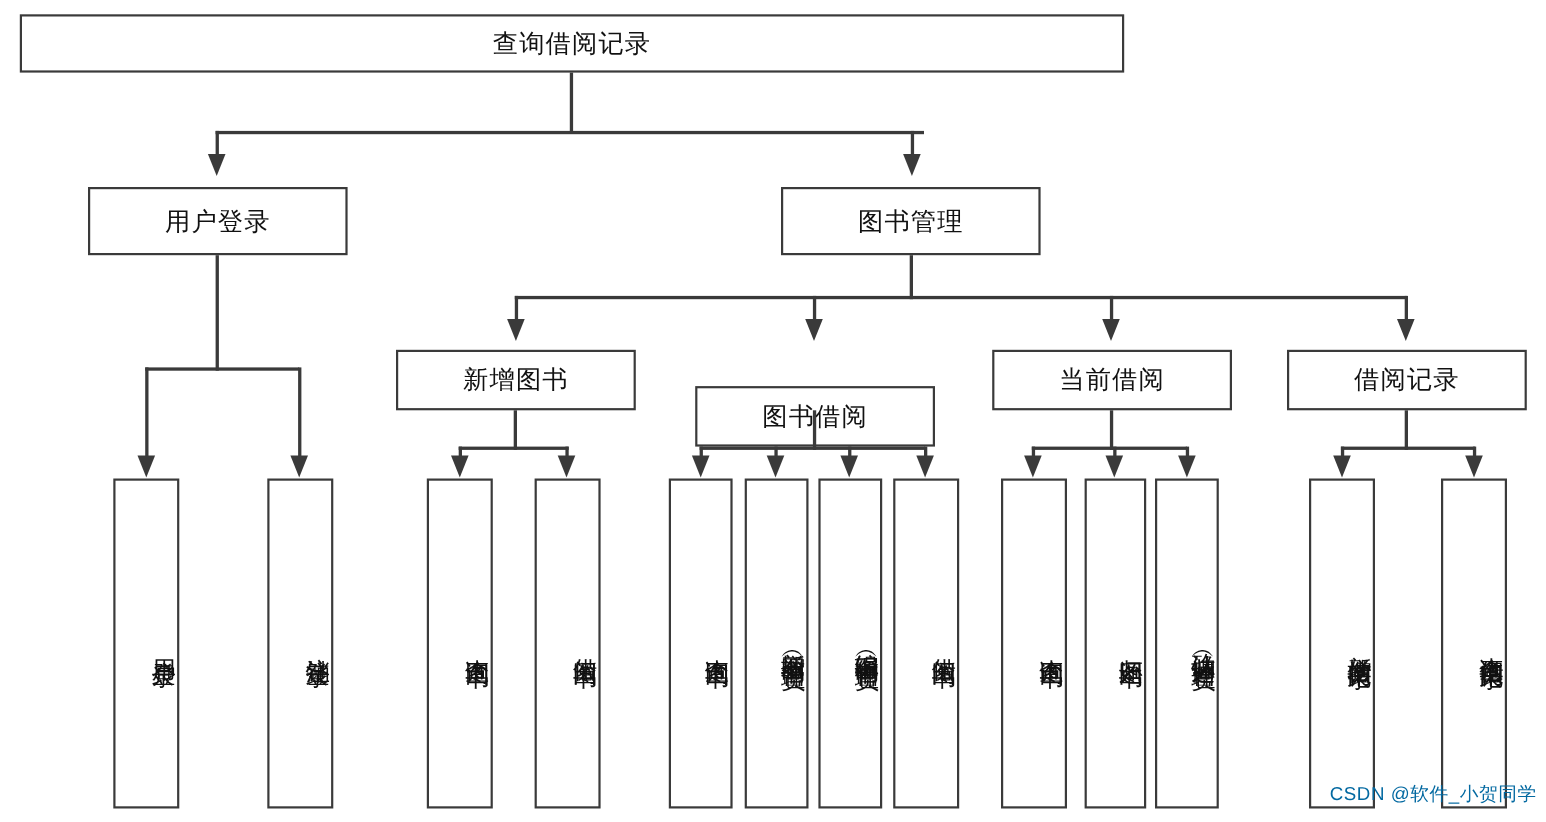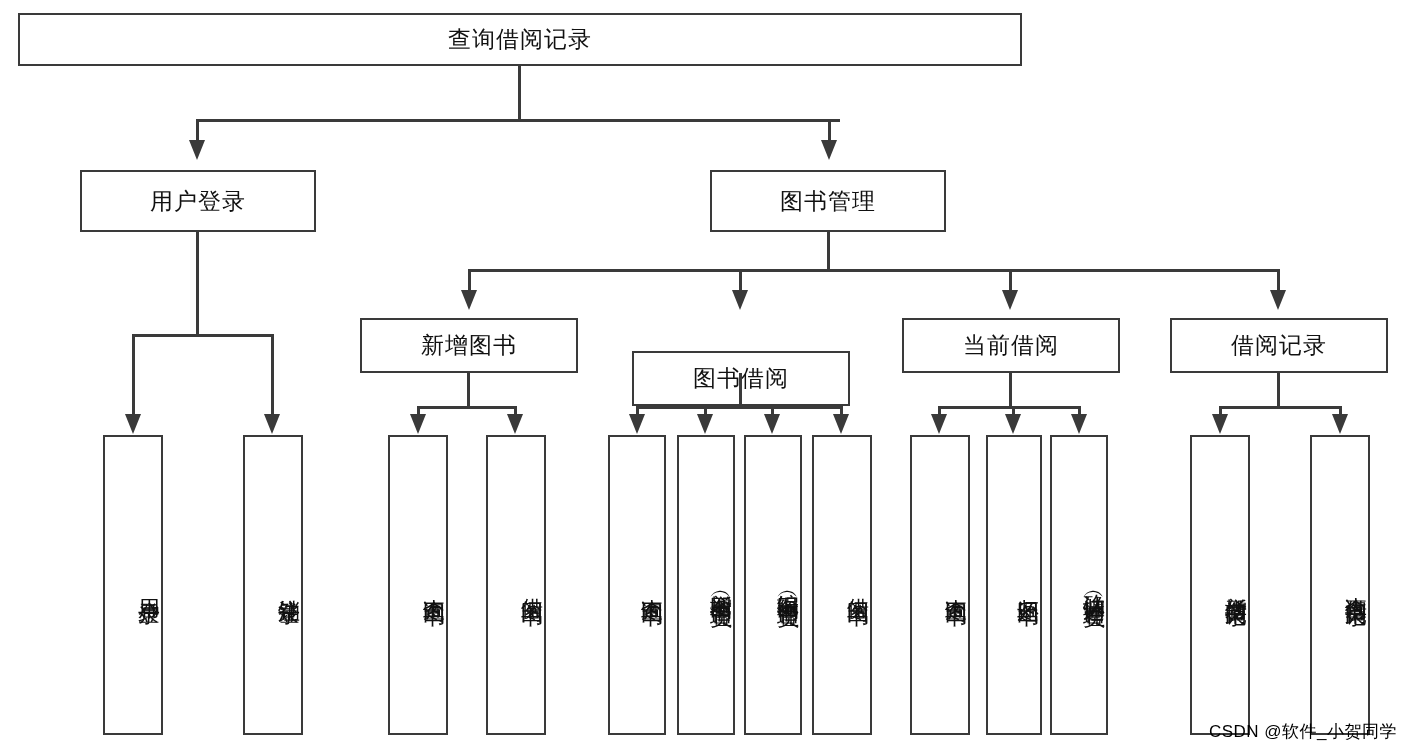--- a/index.html
+++ b/index.html
@@ -55,23 +55,23 @@
     position: absolute;
     width: 0;
     height: 0;
     border-left: 8px solid transparent;
     border-right: 8px solid transparent;
     border-top: 20px solid #3a3a3a;
   }
   #watermark {
     position: absolute;
     right: 8px;
-    bottom: 4px;
+    bottom: 14px;
     font-size: 17px;
-    color: #000000;
+    color: #0369a1;
     white-space: nowrap;
     letter-spacing: 0.5px;
   }
 </style>
 </head>
 <body>
 
 <div id="canvas">
 
   <div class="node horiz" style="left:18px; top:13px; width:1004px; height:53px;">

